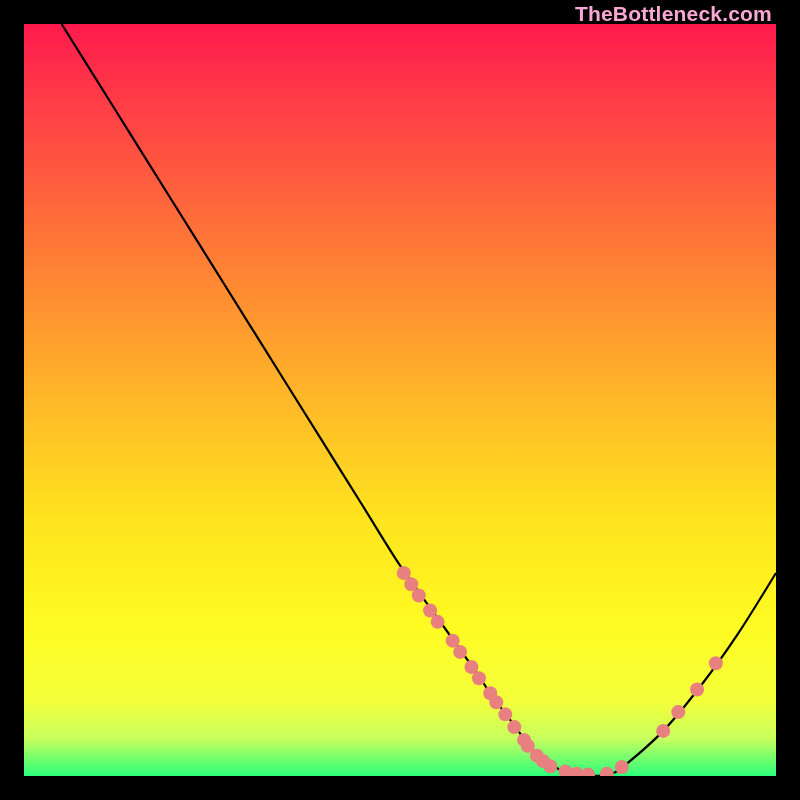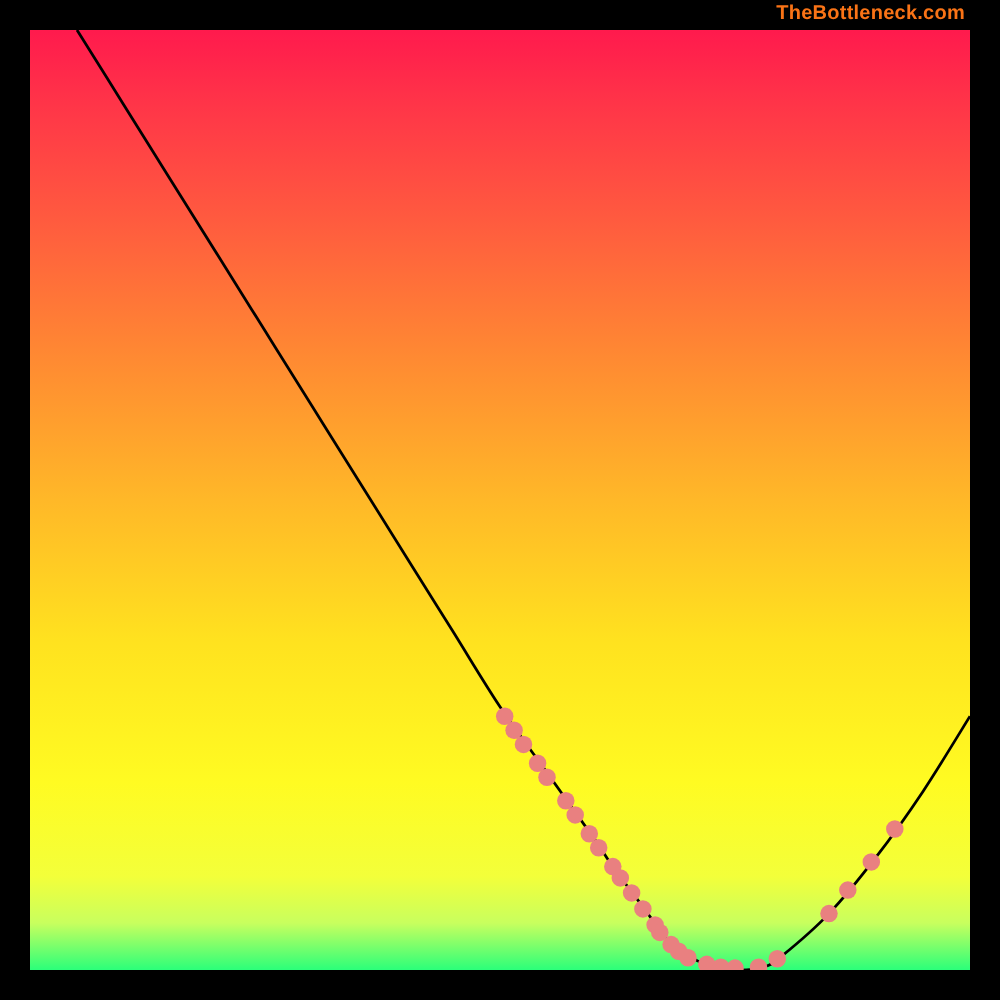--- a/index.html
+++ b/index.html
@@ -27,22 +27,22 @@
       #fffb22 80%,
       #f3ff3a 90%,
       #c8ff5e 95%,
       #2bff7a 100%);
     box-sizing: border-box;
   }
   .attrib {
     position: absolute;
     top: 2px;
     right: 28px;
-    color: #f97316;
-    font-size: 16px;
+    color: #f9a8d4;
+    font-size: 21px;
     font-weight: 600;
     letter-spacing: 0.2px;
   }
   svg {
     position: absolute;
     left: 0;
     top: 0;
   }
 </style>
 </head>

